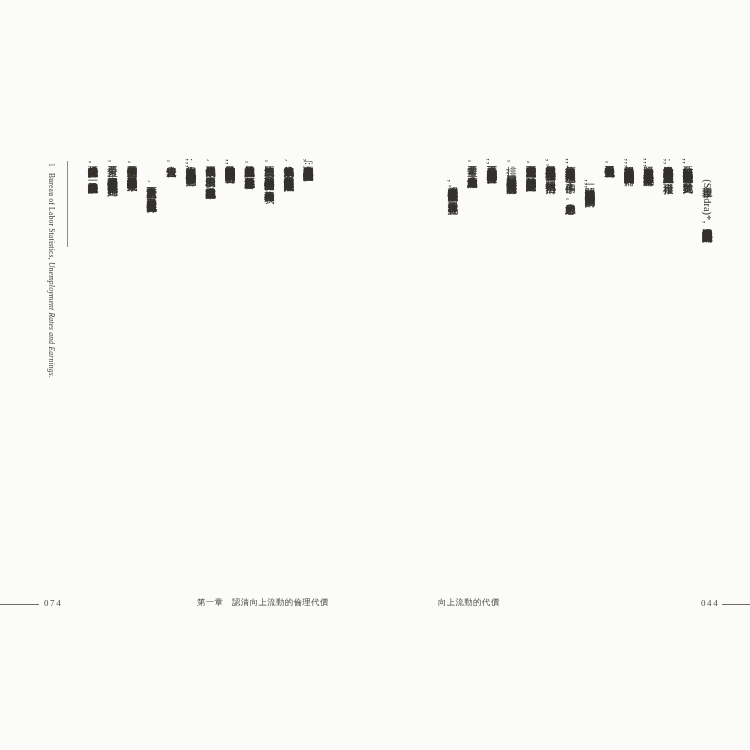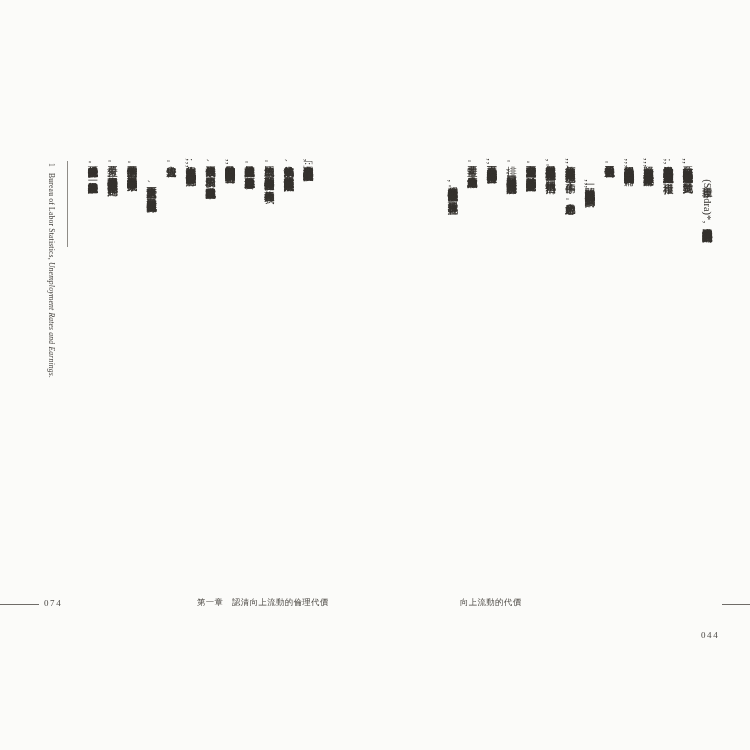--- a/index.html
+++ b/index.html
@@ -49,26 +49,26 @@
     background:#8f8c87;
   }
 
   
   .footer-item { position:absolute; color:#4c4944; }
   .chapter-footer {
     left:197px; top:597px;
     font-size:8.4px; letter-spacing:0.4px;text-align:right;
   }
   .booktitle-footer {
-    left:460px; top:597px;
+    left:438px; top:597px;
     font-size:8.4px; letter-spacing:0.4px;text-align:center;
   }
   .pagenum { font-size:9px; letter-spacing:1.6px; color:#4e4b47; }
   .pagenum-left  { left:44px;  top:598px; }
-  .pagenum-right { left:701px; top:630px;text-align:right; }
+  .pagenum-right { left:701px; top:598px;text-align:right; }
   .pline { position:absolute; height:1px; background:#6f6c68; }
   .pline-left  { left:0px;   top:604px; width:39px; }
   .pline-right { left:722px; top:604px; width:28px; }
 </style>
 </head>
 <body>
 
 <div class="spread">
 
   <section>

